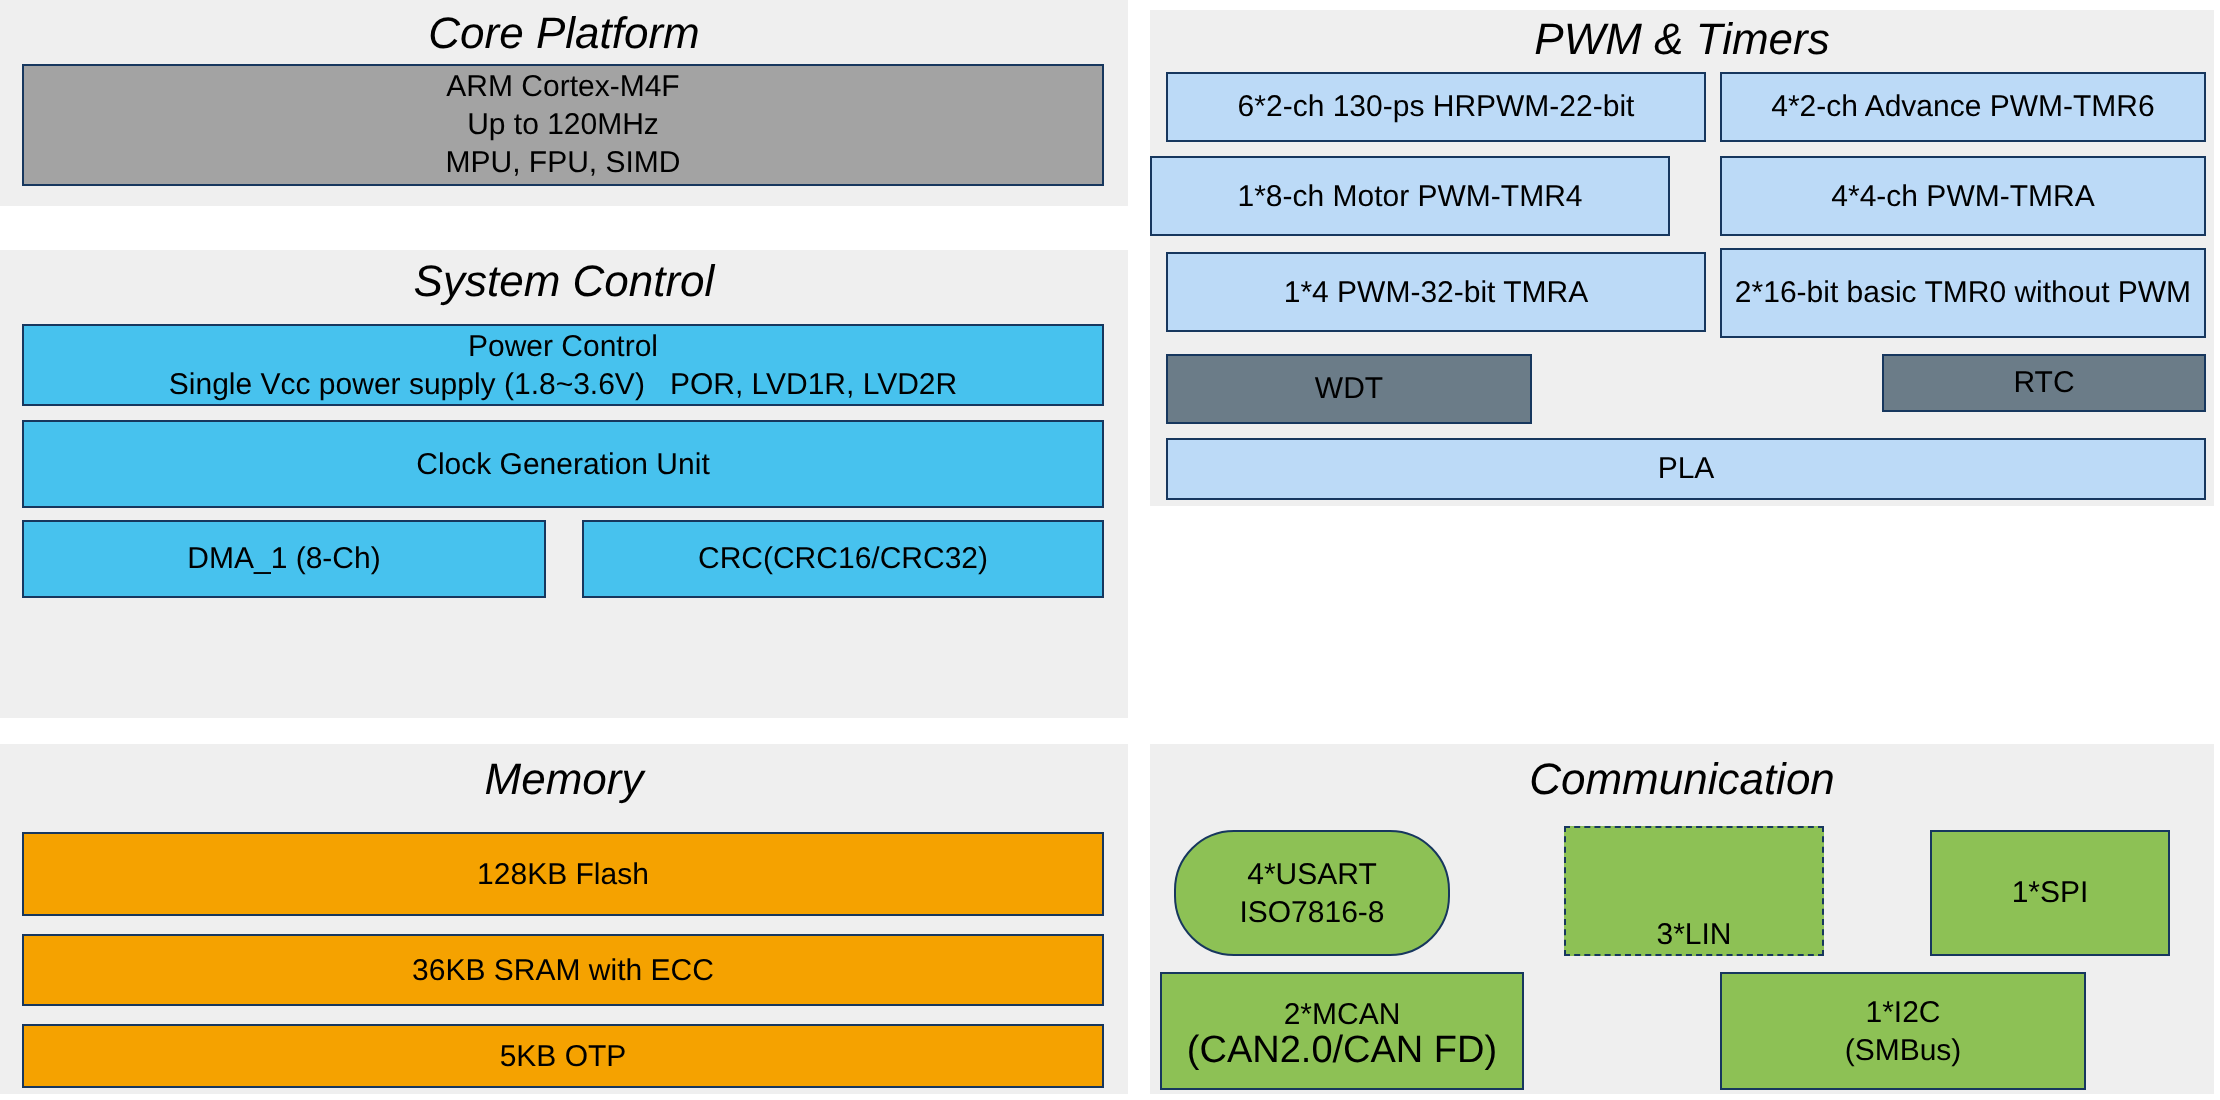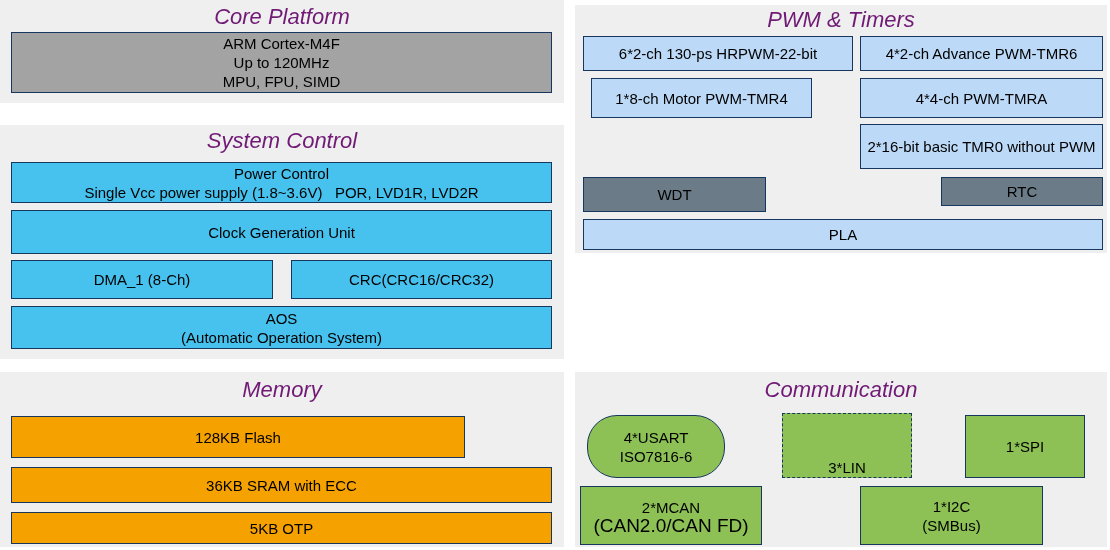--- a/index.html
+++ b/index.html
@@ -4,21 +4,21 @@
 <style>
   html,body{margin:0;padding:0;background:#ffffff;}
   #stage{
     position:relative;width:1110px;height:550px;background:#ffffff;
     font-family:"Liberation Sans","DejaVu Sans",sans-serif;color:#000;
     overflow:hidden;
   }
   .panel{position:absolute;background:#efefef;}
   .ptitle{
     position:absolute;left:0;right:0;text-align:center;
-    font-style:italic;font-size:22px;line-height:26px;color:#701a75;
+    font-style:italic;font-size:22px;line-height:26px;color:#000000;
   }
   .box{
     position:absolute;display:flex;flex-direction:column;align-items:center;justify-content:center;
     border:1.6px solid #17375e;box-sizing:border-box;text-align:center;
     font-size:15px;line-height:19px;white-space:pre-wrap;
   }
   .pink{background:#a3a3a3;}
   .cyan{background:#47c2ee;}
   .orange{background:#f5a200;}
   .lblue{background:#bcdaf7;}
@@ -49,73 +49,72 @@
     </div>
     <div class="box cyan" style="left:11px;top:85px;width:541px;height:44px;">
       <span>Clock Generation Unit</span>
     </div>
     <div class="box cyan" style="left:11px;top:135px;width:262px;height:39px;">
       <span>DMA_1 (8-Ch)</span>
     </div>
     <div class="box cyan" style="left:291px;top:135px;width:261px;height:39px;">
       <span>CRC(CRC16/CRC32)</span>
     </div>
-    <div class="box cyan" style="left:11px;top:181px;width:541px;height:43px;">
-      <span>AOS</span>
-      <span>(Automatic Operation System)</span>
-    </div>
   </div>
 
   <div class="panel" style="left:0;top:372px;width:564px;height:175px;">
     <div class="ptitle" style="top:5px;">Memory</div>
-    <div class="box orange" style="left:11px;top:44px;width:454px;height:42px;">
+    <div class="box orange" style="left:11px;top:44px;width:541px;height:42px;">
       <span>128KB Flash</span>
     </div>
     <div class="box orange" style="left:11px;top:95px;width:541px;height:36px;">
       <span>36KB SRAM with ECC</span>
     </div>
     <div class="box orange" style="left:11px;top:140px;width:541px;height:32px;">
       <span>5KB OTP</span>
     </div>
   </div>
 
   <div class="panel" style="left:575px;top:5px;width:532px;height:248px;">
     <div class="ptitle" style="top:2px;">PWM &amp; Timers</div>
     <div class="box lblue" style="left:8px;top:31px;width:270px;height:35px;">
       <span>6*2-ch 130-ps HRPWM-22-bit</span>
     </div>
     <div class="box lblue" style="left:285px;top:31px;width:243px;height:35px;">
       <span>4*2-ch Advance PWM-TMR6</span>
     </div>
-    <div class="box lblue" style="left:16px;top:73px;width:221px;height:40px;text-align:right;">
+    <div class="box lblue" style="left:0;top:73px;width:260px;height:40px;text-align:right;">
       <span>1*8-ch Motor PWM-TMR4</span>
     </div>
     <div class="box lblue" style="left:285px;top:73px;width:243px;height:40px;">
       <span>4*4-ch PWM-TMRA</span>
+    </div>
+    <div class="box lblue" style="left:8px;top:121px;width:270px;height:40px;">
+      <span>1*4 PWM-32-bit TMRA</span>
     </div>
     <div class="box lblue" style="left:285px;top:119px;width:243px;height:45px;padding:0 6px;">
       <span>2*16-bit basic TMR0 without PWM</span>
     </div>
     <div class="box slate" style="left:8px;top:172px;width:183px;height:35px;">
       <span>WDT</span>
     </div>
     <div class="box slate" style="left:366px;top:172px;width:162px;height:29px;">
       <span>RTC</span>
     </div>
     <div class="box lblue" style="left:8px;top:214px;width:520px;height:31px;">
       <span>PLA</span>
     </div>
   </div>
 
 
   <div class="panel" style="left:575px;top:372px;width:532px;height:175px;">
     <div class="ptitle" style="top:5px;">Communication</div>
     <div class="box green" style="left:12px;top:43px;width:138px;height:63px;border-radius:30px;">
       <span>4*USART</span>
-      <span>ISO7816-6</span>
+      <span>ISO7816-8</span>
     </div>
     <div class="box green dashed" style="left:207px;top:41px;width:130px;height:65px;justify-content:flex-end;">
       <span>3*LIN</span>
     </div>
     <div class="box green" style="left:390px;top:43px;width:120px;height:63px;">
       <span>1*SPI</span>
     </div>
     <div class="box green" style="left:5px;top:114px;width:182px;height:59px;">
       <span>2*MCAN</span>
       <span class="sub">(CAN2.0/CAN FD)</span>

